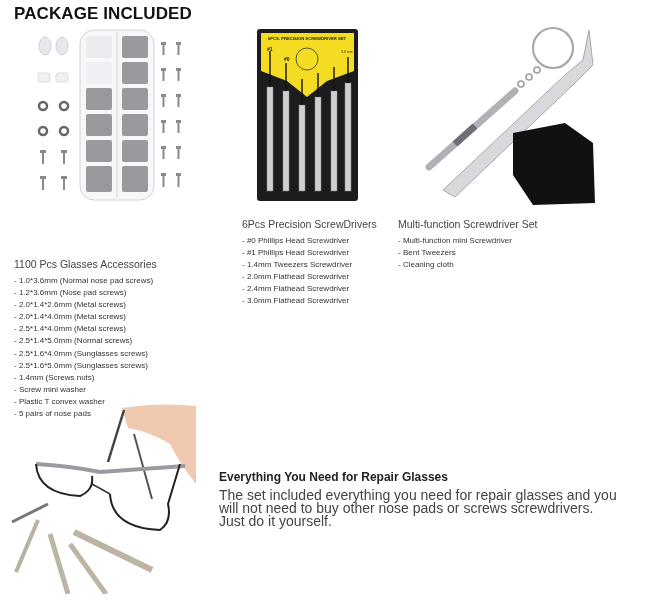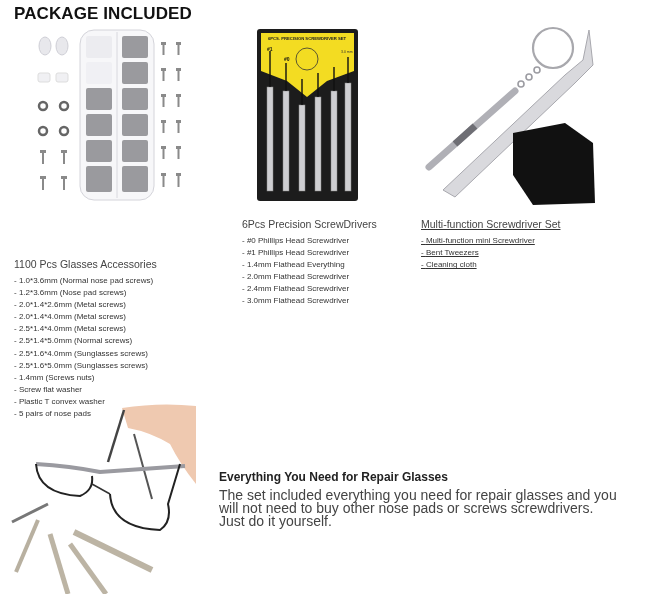--- a/index.html
+++ b/index.html
@@ -152,39 +152,39 @@
   <ul class="col-list">
     <li>1.0*3.6mm (Normal nose pad screws)</li>
     <li>1.2*3.6mm (Nose pad screws)</li>
     <li>2.0*1.4*2.6mm (Metal screws)</li>
     <li>2.0*1.4*4.0mm (Metal screws)</li>
     <li>2.5*1.4*4.0mm (Metal screws)</li>
     <li>2.5*1.4*5.0mm (Normal screws)</li>
     <li>2.5*1.6*4.0mm (Sunglasses screws)</li>
     <li>2.5*1.6*5.0mm (Sunglasses screws)</li>
     <li>1.4mm (Screws nuts)</li>
-    <li>Screw flat washer</li>
+    <li>Screw mini washer</li>
     <li>Plastic T convex washer</li>
     <li>5 pairs of nose pads</li>
   </ul>
 </div>
 
 <div class="col" style="left:218px;margin-left:24px;">
   <div class="col-title">6Pcs Precision ScrewDrivers</div>
   <ul class="col-list">
     <li>#0 Phillips Head Screwdriver</li>
     <li>#1 Phillips Head Screwdriver</li>
-    <li>1.4mm Flathead Everything</li>
+    <li>1.4mm Tweezers Screwdriver</li>
     <li>2.0mm Flathead Screwdriver</li>
     <li>2.4mm Flathead Screwdriver</li>
     <li>3.0mm Flathead Screwdriver</li>
   </ul>
 </div>
 
-<div class="col" style="left:421px;text-decoration:underline;">
+<div class="col" style="left:398px;">
   <div class="col-title">Multi-function Screwdriver Set</div>
   <ul class="col-list">
     <li>Multi-function mini Screwdriver</li>
     <li>Bent Tweezers</li>
     <li>Cleaning cloth</li>
   </ul>
 </div>
 
 <div class="product-image img4">
   <svg width="186" height="190" viewBox="0 0 186 190">

